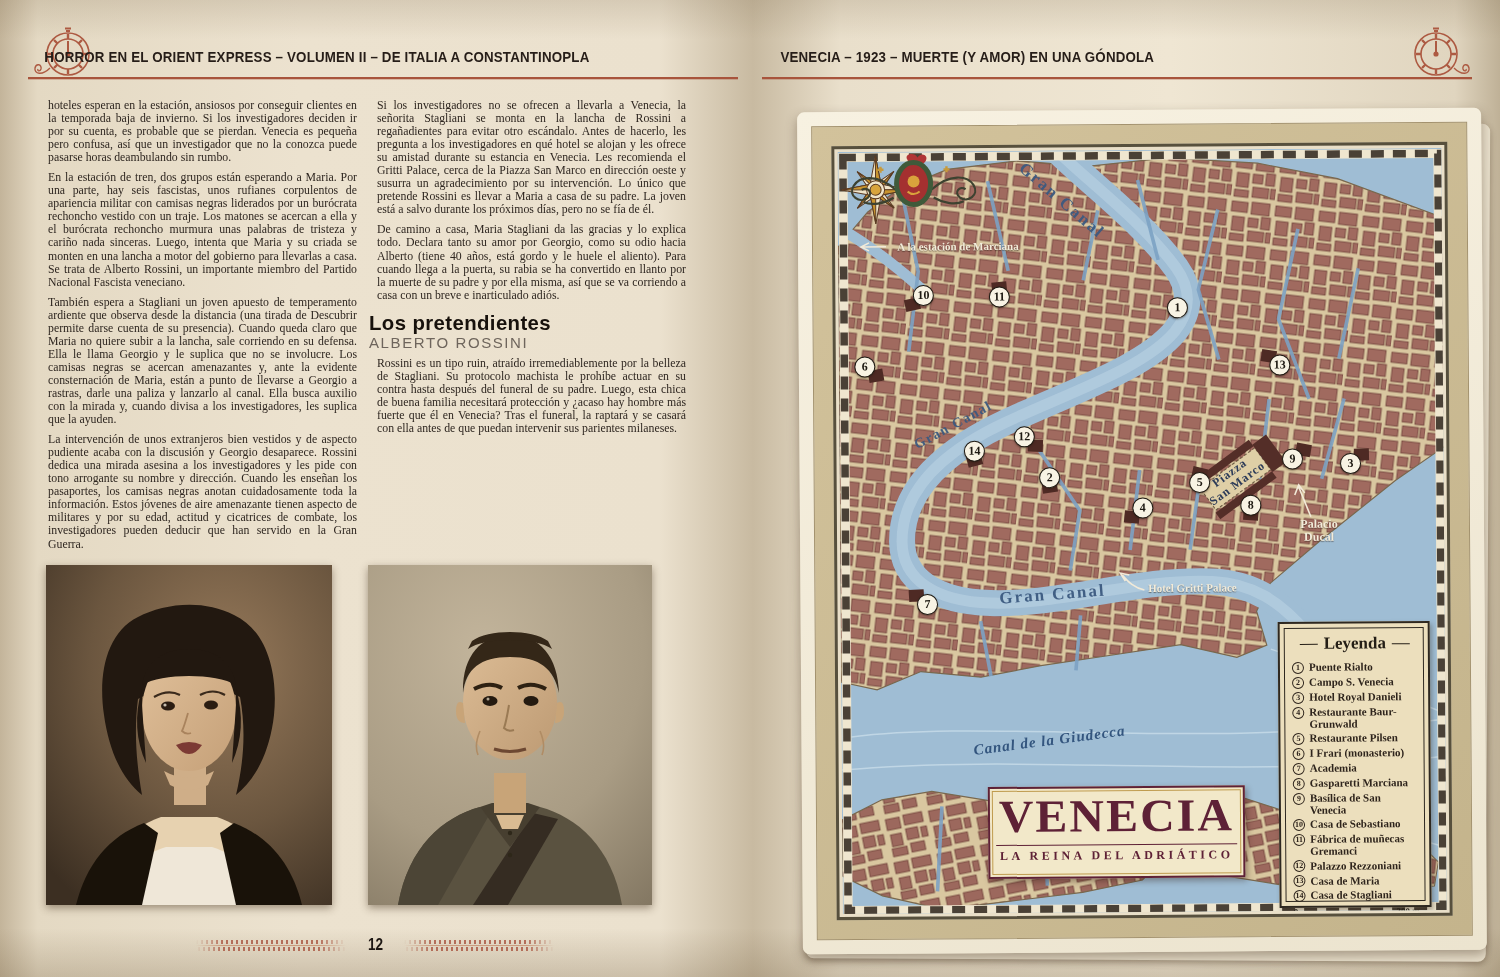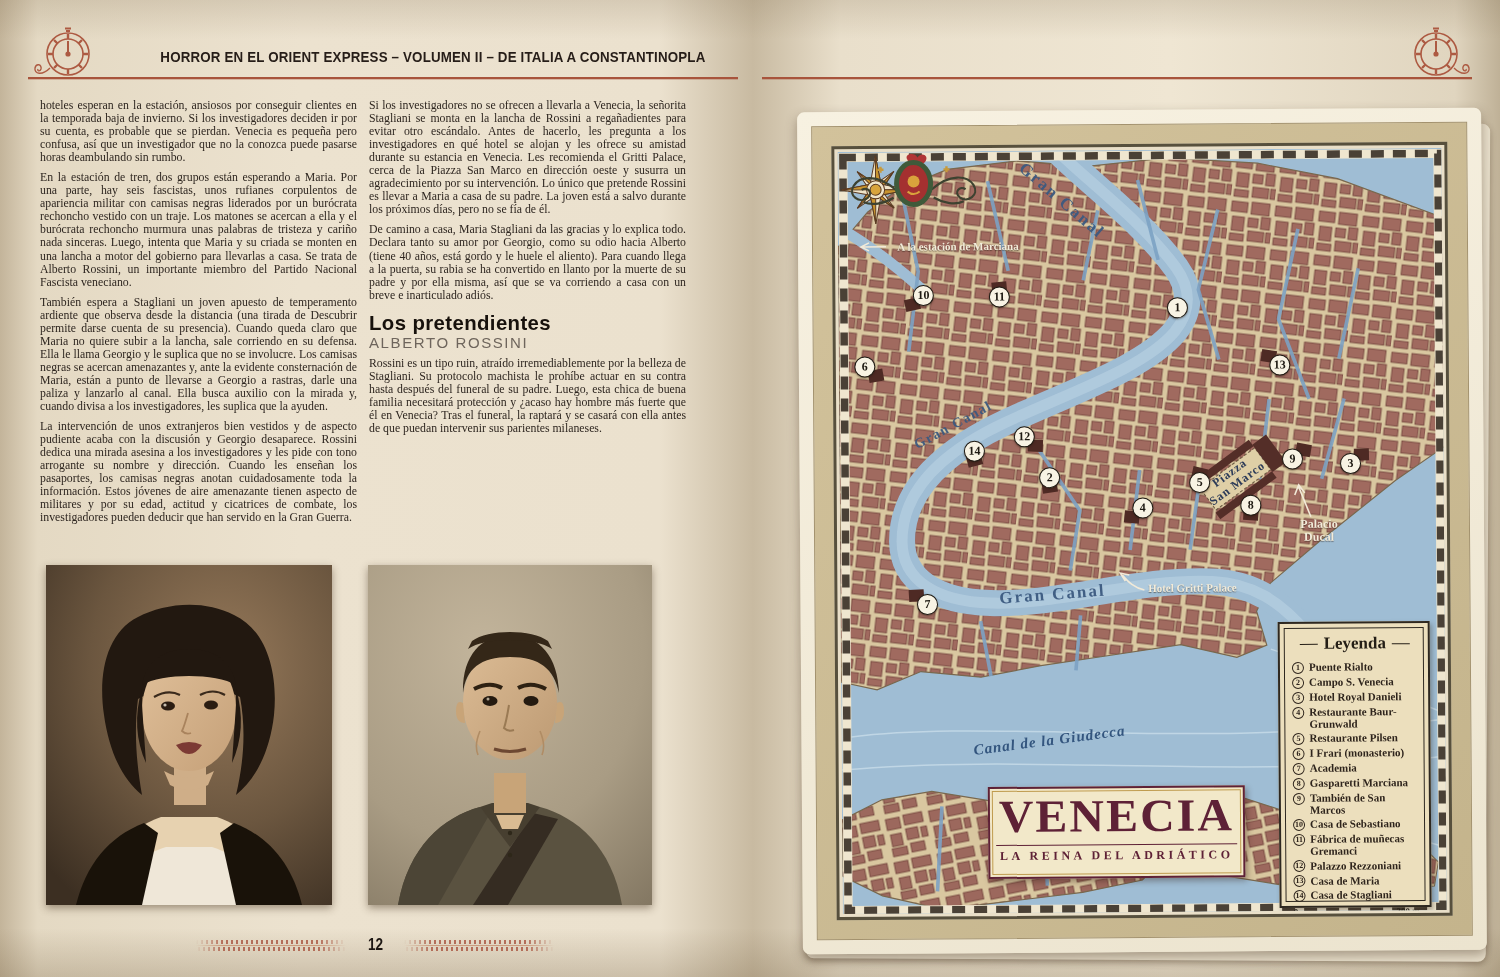--- a/index.html
+++ b/index.html
@@ -7,33 +7,33 @@
   body {
     width:1500px; height:977px; overflow:hidden; position:relative;
     font-family:"Liberation Serif", serif;
     background:
       linear-gradient(180deg, rgba(120,100,70,.18) 0, rgba(120,100,70,0) 4%, rgba(120,100,70,0) 95%, rgba(110,90,60,.25) 100%),
       linear-gradient(90deg, #c3b49a 0%, #e4d9c3 2.5%, #ece2cf 20%, #ebe1ce 44%, #c8baa1 50.2%, #e9dfcb 56%, #efe6d3 78%, #e0d5bf 97%, #bfb197 100%),
       #e6dcc7;
   }
 
   
-  .page-header { position:absolute; top:48px; width:750px; text-align:right; }
+  .page-header { position:absolute; top:48px; width:750px; text-align:left; }
   .header-title {
     display:inline-block; font-family:"Liberation Sans", sans-serif; font-weight:700;
     font-size:15.5px; letter-spacing:.2px; color:#261d18; transform:scaleX(.86);
     white-space:nowrap;
   }
   .header-rule { position:absolute; top:77px; border-top:2px solid #a8543c; box-shadow:0 1px 0 rgba(168,84,60,.30); }
   .clock { position:absolute; top:24px; width:66px; height:66px; }
 
   
   .col { position:absolute; top:99px; width:317px; font-size:11.8px; line-height:13.05px;
          text-align:justify; color:#2e2620; }
-  .col p { margin:0 0 7px 0; }
+  .col p { margin:0 0 7px 8px; }
   .sec-heading { font-family:"Liberation Sans", sans-serif; font-weight:700; font-size:21px;
                  letter-spacing:.4px; color:#17110c; margin:14px 0 7px 0; transform:scaleX(.97); transform-origin:left; }
   .sec-sub { font-family:"Liberation Sans", sans-serif; font-weight:400; font-size:15px;
              letter-spacing:1.6px; color:#6e655c; margin:0 0 8px 0; }
 
   .photo { position:absolute; top:565px; box-shadow:0 3px 8px rgba(60,40,20,.45); }
   .photo svg { display:block; }
 
   .footer { position:absolute; bottom:22px; left:0; width:750px; display:flex; align-items:center; justify-content:center; gap:20px; }
   .track { width:150px; height:13px; opacity:.8; border-radius:3px;
@@ -226,20 +226,23 @@
       <circle cx="38" cy="30" r="15"></circle>
       <g stroke-width="2.4">
         <path d="M38 10 v5 M38 45 v5 M18 30 h5 M53 30 h5 M24 16 l3.5 3.5 M52 16 l-3.5 3.5 M24 44 l3.5-3.5 M52 44 l-3.5-3.5"></path>
       </g>
       <path d="M38 30 V 17" stroke-width="2"></path>
       <circle cx="38" cy="30" r="1.8" fill="#ad5a42"></circle>
       <path d="M36 7 h4 M35 4.5 h6" stroke-width="2"></path>
       <path d="M20 44 C 12 52, 4 50, 5 44 C 6 39, 12 40, 11 45 C 10 48, 7 47, 8 45" stroke-width="1.4"></path>
     </g>
   </svg>
+  <div class="page-header">
+    <span class="header-title">VENECIA – 1923 – MUERTE (Y AMOR) EN UNA GÓNDOLA</span>
+  </div>
   <div class="header-rule" style="left:12px;width:710px;"></div>
 
   <div class="map-sheet-under"></div>
   <div class="map-sheet">
     <div class="map-mat">
       <div class="map-frame">
         <div class="map-inner" id="map-inner">
 
           <svg width="606" height="764" viewBox="0 0 606 764" preserveAspectRatio="none">
             <defs>
@@ -439,21 +442,21 @@
                 <div class="legend-item">
                   <span class="lnum">7</span>
                   <span>Academia</span>
                 </div>
                 <div class="legend-item">
                   <span class="lnum">8</span>
                   <span>Gasparetti Marciana</span>
                 </div>
                 <div class="legend-item">
                   <span class="lnum">9</span>
-                  <span>También de San Marcos</span>
+                  <span>Basílica de San Venecia</span>
                 </div>
                 <div class="legend-item">
                   <span class="lnum">10</span>
                   <span>Casa de Sebastiano</span>
                 </div>
                 <div class="legend-item">
                   <span class="lnum">11</span>
                   <span>Fábrica de muñecas Gremanci</span>
                 </div>
                 <div class="legend-item">

